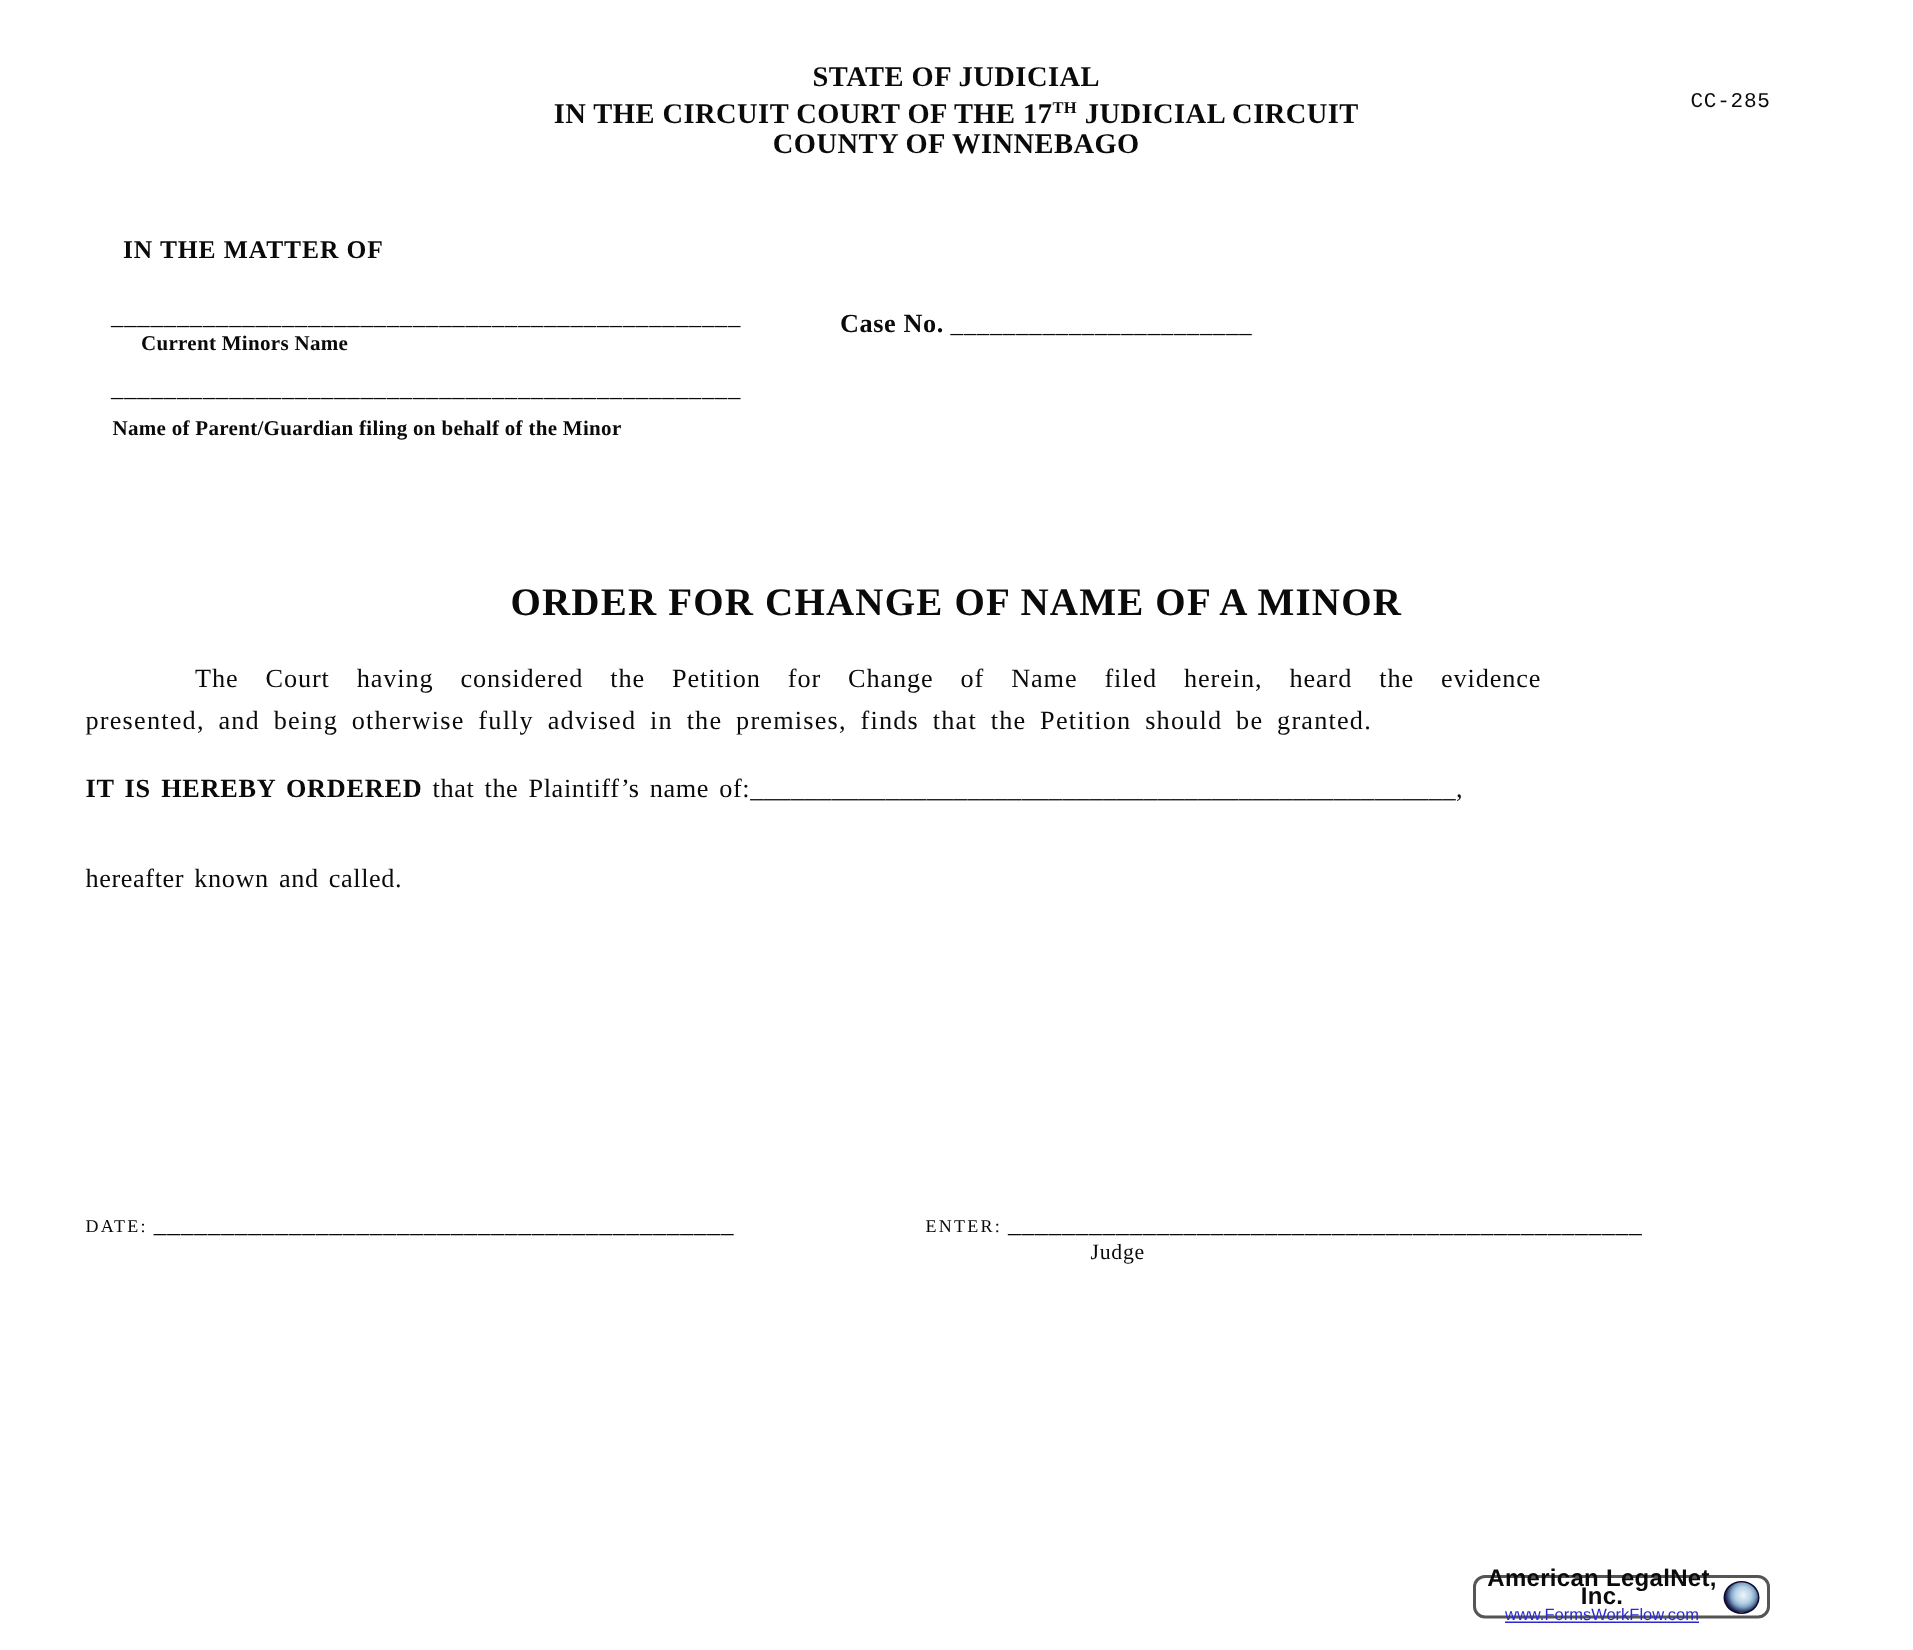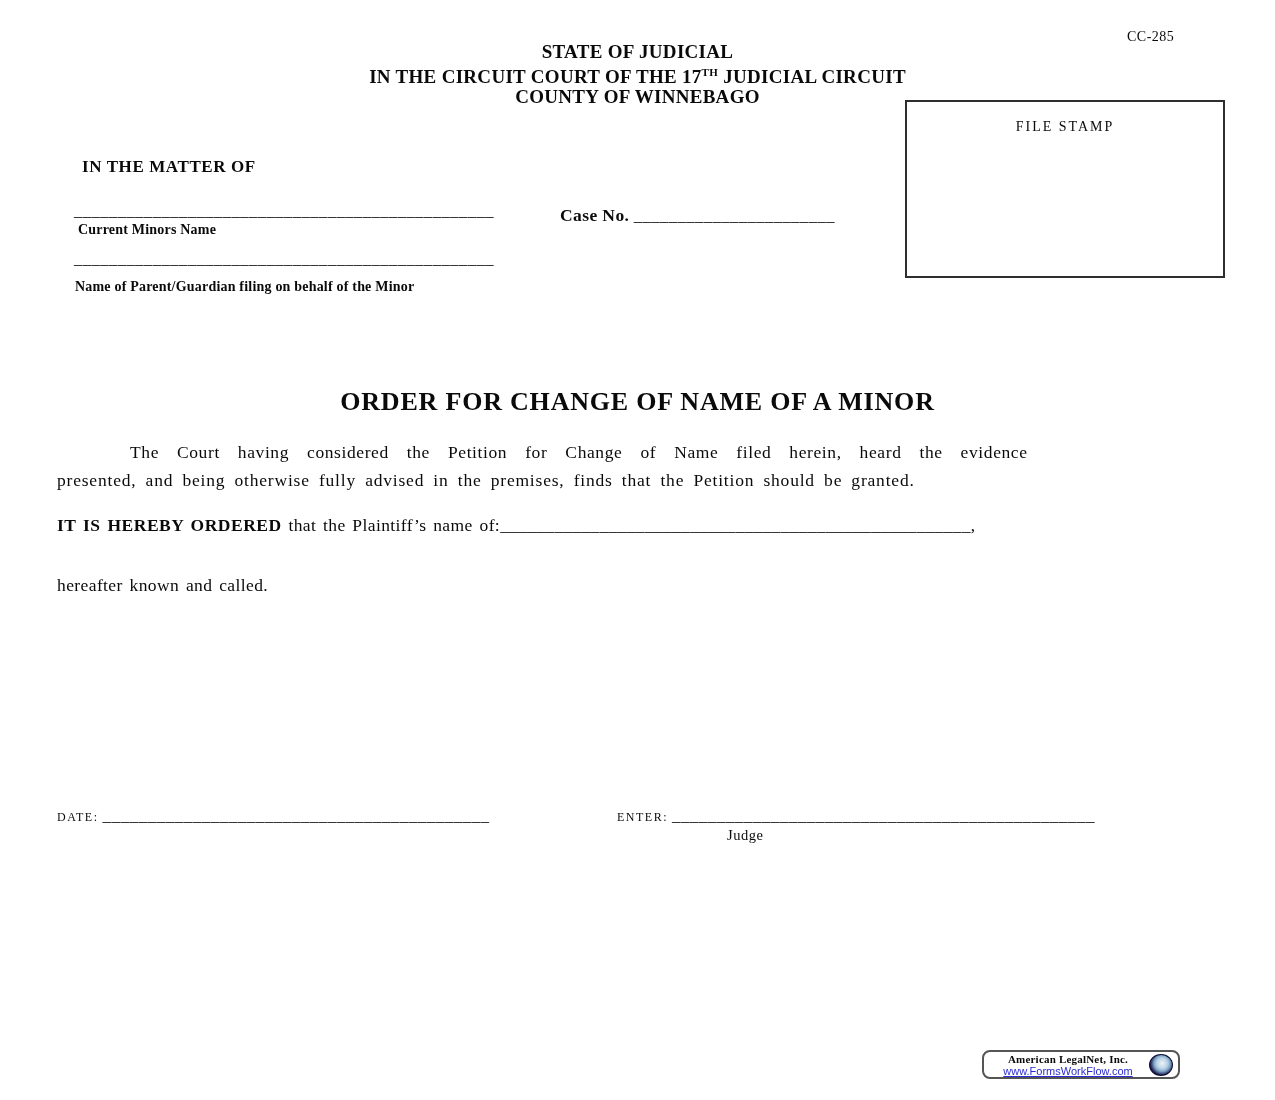--- a/index.html
+++ b/index.html
@@ -9,31 +9,31 @@
     background:#ffffff;
     font-family:"Liberation Serif","DejaVu Serif",serif;
     color:#0a0a0a;
     margin:0 auto;
     overflow:hidden;
   }
   
   .header{position:absolute;top:42px;left:0;width:100%;text-align:center;
     font-weight:bold;font-size:19px;line-height:20px;letter-spacing:.3px;}
   .header sup{font-size:11px;vertical-align:super;}
-  .form-code{position:absolute;left:1127px;top:29px;font-size:14px;letter-spacing:.5px;}
+  .form-code{position:absolute;left:1127px;top:60px;font-size:14px;letter-spacing:.5px;font-family:Liberation Mono, monospace;}
   
   .file-stamp-box{position:absolute;left:905px;top:100px;width:316px;height:174px;
     border:2px solid #2e2e2e;}
   .file-stamp-label{margin-top:17px;text-align:center;font-size:14px;letter-spacing:2px;}
   
   .matter-heading{position:absolute;left:82px;top:157px;font-weight:bold;font-size:17px;letter-spacing:.6px;}
   .blank{font-size:16.5px;letter-spacing:.5px;white-space:nowrap;}
   .blank-1{position:absolute;left:74px;top:201px;}
   .small-label{position:absolute;font-weight:bold;font-size:14px;letter-spacing:.2px;}
-  .label-1{left:78px;top:222px;}
+  .label-1{left:94px;top:222px;}
   .case-row{position:absolute;left:560px;top:205px;font-size:17.5px;white-space:nowrap;}
   .case-label{font-weight:bold;letter-spacing:.4px;}
   .case-blank{font-size:16.5px;letter-spacing:.5px;}
   .blank-2{position:absolute;left:74px;top:249px;}
   .label-2{left:75px;top:279px;}
   
   .doc-title{position:absolute;top:387px;left:0;width:100%;text-align:center;
     font-weight:bold;font-size:26px;letter-spacing:.8px;}
   
   .para{position:absolute;left:57px;width:1126px;font-size:17.5px;white-space:nowrap;}
@@ -51,44 +51,41 @@
   .sig-blank{font-size:17px;letter-spacing:.5px;text-align:center;}
   .date-row{position:absolute;left:57px;top:806px;white-space:nowrap;}
   .enter-row{position:absolute;left:617px;top:806px;white-space:nowrap;}
   .judge-label{position:absolute;left:727px;top:827px;font-size:14.5px;letter-spacing:.5px;}
   
   .rev{position:absolute;left:1046px;top:1031px;font-size:14px;margin-top:24px;}
   .logo-box{position:absolute;left:982px;top:1050px;width:198px;height:29px;
     border:2px solid #555;border-radius:8px;display:flex;align-items:center;
     padding:1px 5px;box-sizing:border-box;background:#fff;}
   .logo-text{flex:1;text-align:center;line-height:12px;}
-  .logo-company{font-family:Liberation Serif, serif;
-    font-weight:bold;font-size:11px;letter-spacing:.2px;}
+  .logo-company{font-family:Liberation Sans, sans-serif;
+    font-weight:bold;font-size:16px;letter-spacing:.2px;}
   .logo-url{font-family:"Liberation Sans","DejaVu Sans",sans-serif;
     font-size:11px;color:#2a2ad0;text-decoration:underline;display:block;}
   .globe-icon{width:24px;height:22px;border-radius:50%;flex:0 0 auto;margin-left:2px;
     background:radial-gradient(circle at 55% 42%, #eef4fa 0%, #b9d2e6 32%, #7fa6c6 48%, #1c1c4e 70%, #0c0c2e 100%);
     border:1px solid #0a0a30;box-sizing:border-box;}
 </style>
 </head>
 <body>
 
 <div class="page">
 
   <div class="header">
     <div>STATE OF JUDICIAL</div>
     <div><span>IN THE CIRCUIT COURT OF THE 17</span><sup>TH</sup><span> JUDICIAL CIRCUIT</span></div>
     <div>COUNTY OF WINNEBAGO</div>
   </div>
 
   <div class="form-code">CC-285</div>
 
-  <div class="file-stamp-box">
-    <div class="file-stamp-label">FILE STAMP</div>
-  </div>
 
   <div class="matter-heading">IN THE MATTER OF</div>
 
   <div class="blank blank-1">________________________________________________</div>
   <div class="small-label label-1">Current Minors Name</div>
 
   <div class="case-row">
     <span class="case-label">Case No.</span>
     <span class="case-blank">_______________________</span>
   </div>

